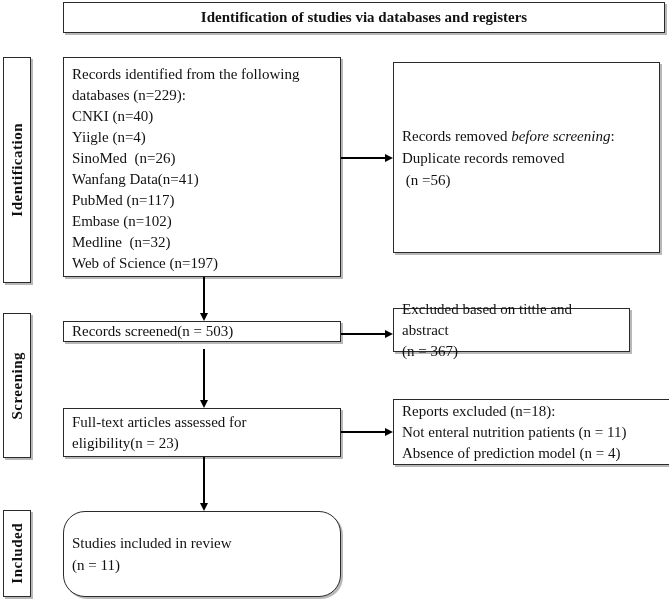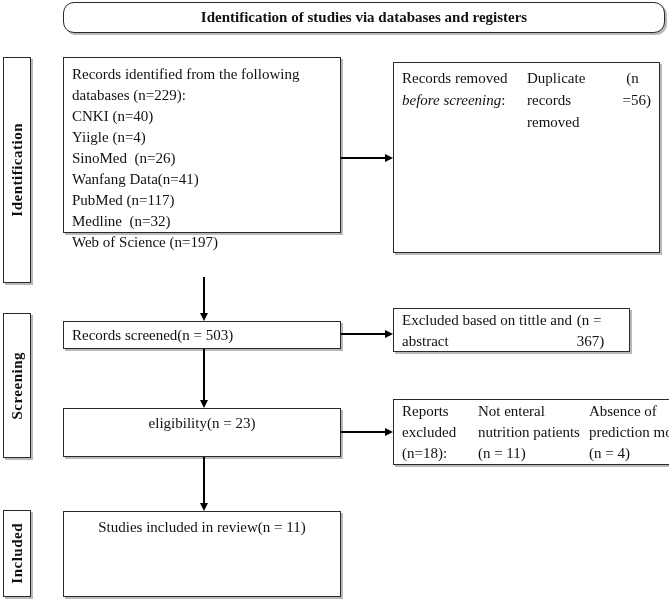--- a/index.html
+++ b/index.html
@@ -18,36 +18,35 @@
     background: #ffffff;
     border: 1.5px solid #2a2a2a;
     box-shadow: 2px 2px 0 rgba(125,125,125,0.55);
     font-size: 15px;
     line-height: 21px;
   }
   .header-box {
     left: 63px; top: 2px; width: 602px; height: 31px;
     display: flex; align-items: center; justify-content: center;
     font-weight: bold;
-    border-radius: 11px;
   }
   .side-box {
     width: 28px;
     display: flex; align-items: center; justify-content: center;
   }
   .vlabel {
     writing-mode: vertical-rl;
     transform: rotate(180deg);
     font-weight: bold;
     font-size: 15px;
     letter-spacing: 0.5px;
     white-space: nowrap;
   }
   .pad { padding: 4px 8px; }
-  .vcenter { display: flex; flex-direction: row; justify-content: center; padding: 4px 8px; }
+  .vcenter { display: flex; flex-direction: column; justify-content: center; padding: 4px 8px; }
   .bline { white-space: pre-wrap; }
   .hline { position: absolute; height: 1.5px; background: #000; }
   .vline { position: absolute; width: 1.5px; background: #000; }
   .head-right {
     position: absolute; width: 0; height: 0;
     border-left: 8px solid #000;
     border-top: 4px solid transparent;
     border-bottom: 4px solid transparent;
   }
   .head-down {
@@ -70,58 +69,60 @@
   <div class="box side-box" style="left:3px; top:57px; height:226px;">
     <span class="vlabel">Identification</span>
   </div>
   <div class="box side-box" style="left:3px; top:313px; height:145px;">
     <span class="vlabel">Screening</span>
   </div>
   <div class="box side-box" style="left:3px; top:510px; height:87px;">
     <span class="vlabel">Included</span>
   </div>
 
-  <div class="box pad" style="left:63px; top:57px; width:278px; height:176px; padding-top:6px;">
+  <div class="box pad" style="left:63px; top:57px; width:278px; height:220px; padding-top:6px;">
     <div class="bline">Records identified from the following</div>
     <div class="bline">databases (n=229):</div>
     <div class="bline">CNKI (n=40)</div>
     <div class="bline">Yiigle (n=4)</div>
     <div class="bline">SinoMed  (n=26)</div>
     <div class="bline">Wanfang Data(n=41)</div>
     <div class="bline">PubMed (n=117)</div>
+    <div class="bline">Embase (n=102)</div>
     <div class="bline">Medline  (n=32)</div>
     <div class="bline">Web of Science (n=197)</div>
   </div>
 
   <div class="box vcenter" style="left:393px; top:62px; width:267px; height:191px; line-height:22px;">
     <div class="bline"><span>Records removed </span><span class="em">before screening</span><span>:</span></div>
     <div class="bline">Duplicate records removed</div>
     <div class="bline"> (n =56)</div>
   </div>
 
-  <div class="box" style="left:63px; top:321px; width:278px; height:28px; display:flex; align-items:center; padding:0 8px;">
+  <div class="box" style="left:63px; top:321px; width:278px; height:21px; display:flex; align-items:center; padding:0 8px;">
     <span class="bline">Records screened(n = 503)</span>
   </div>
 
   <div class="box vcenter" style="left:393px; top:308px; width:237px; height:44px; padding:1px 8px;">
     <div class="bline">Excluded based on tittle and abstract</div>
     <div class="bline">(n = 367)</div>
   </div>
 
   <div class="box vcenter" style="left:63px; top:408px; width:278px; height:49px;">
+    <div class="bline">Full-text articles assessed for</div>
     <div class="bline">eligibility(n = 23)</div>
   </div>
 
   <div class="box vcenter" style="left:393px; top:399px; width:313px; height:66px; padding:1px 8px;">
     <div class="bline">Reports excluded (n=18):</div>
     <div class="bline">Not enteral nutrition patients (n = 11)</div>
     <div class="bline">Absence of prediction model (n = 4)</div>
   </div>
 
-  <div class="box vcenter" style="left:63px; top:511px; width:278px; height:86px; line-height:22px;">
+  <div class="box vcenter" style="left:63px; top:511px; width:278px; height:86px; line-height:22px;border-radius:22px;">
     <div class="bline">Studies included in review</div>
     <div class="bline">(n = 11)</div>
   </div>
 
   <div class="hline" style="left:341px; top:157px; width:44px;"></div>
   <div class="head-right" style="left:385px; top:154px;"></div>
 
   <div class="vline" style="left:203px; top:277px; height:36px;"></div>
   <div class="head-down" style="left:200px; top:313px;"></div>
 

